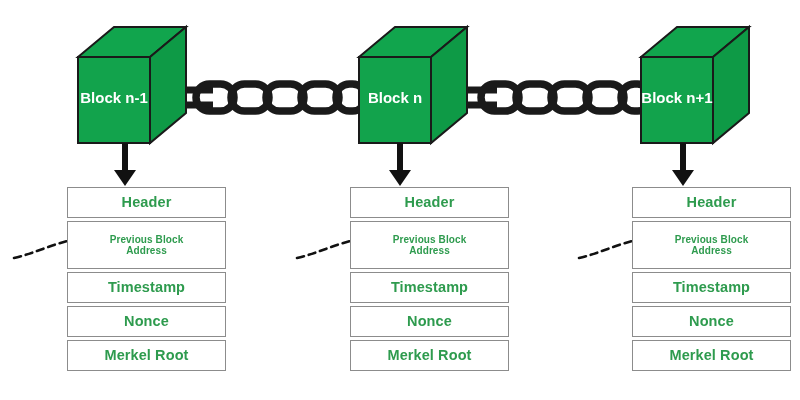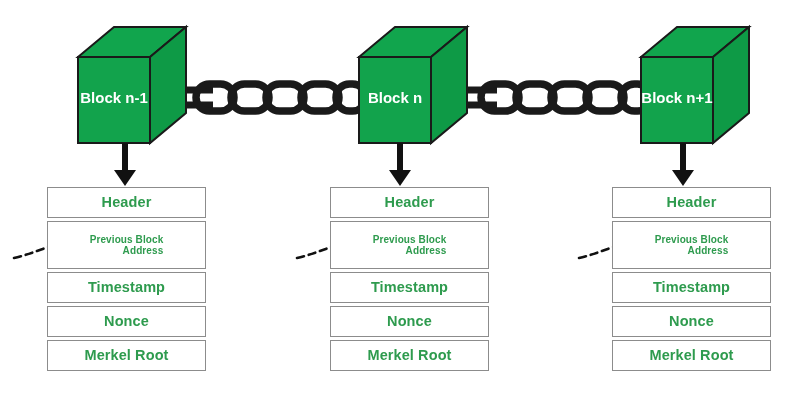--- a/index.html
+++ b/index.html
@@ -23,27 +23,28 @@
   }
 
   .field-box{
     position:absolute;
     box-sizing:border-box;
     background:#ffffff;
     border:1.5px solid #8c8c8c;
     display:flex;
     align-items:center;
     justify-content:center;
-    text-align:right;
+    text-align:center;
     color:#2e9b4e;
     font-family:"Liberation Sans", sans-serif;
     font-size:14.5px;
     font-weight:bold;
     line-height:1.12;
     letter-spacing:0.1px;
+    margin-left:20px;
   }
   .field-box.two-line{
     font-size:10px;
   }
 </style>
 </head>
 <body>
 
 <div id="stage">
 

